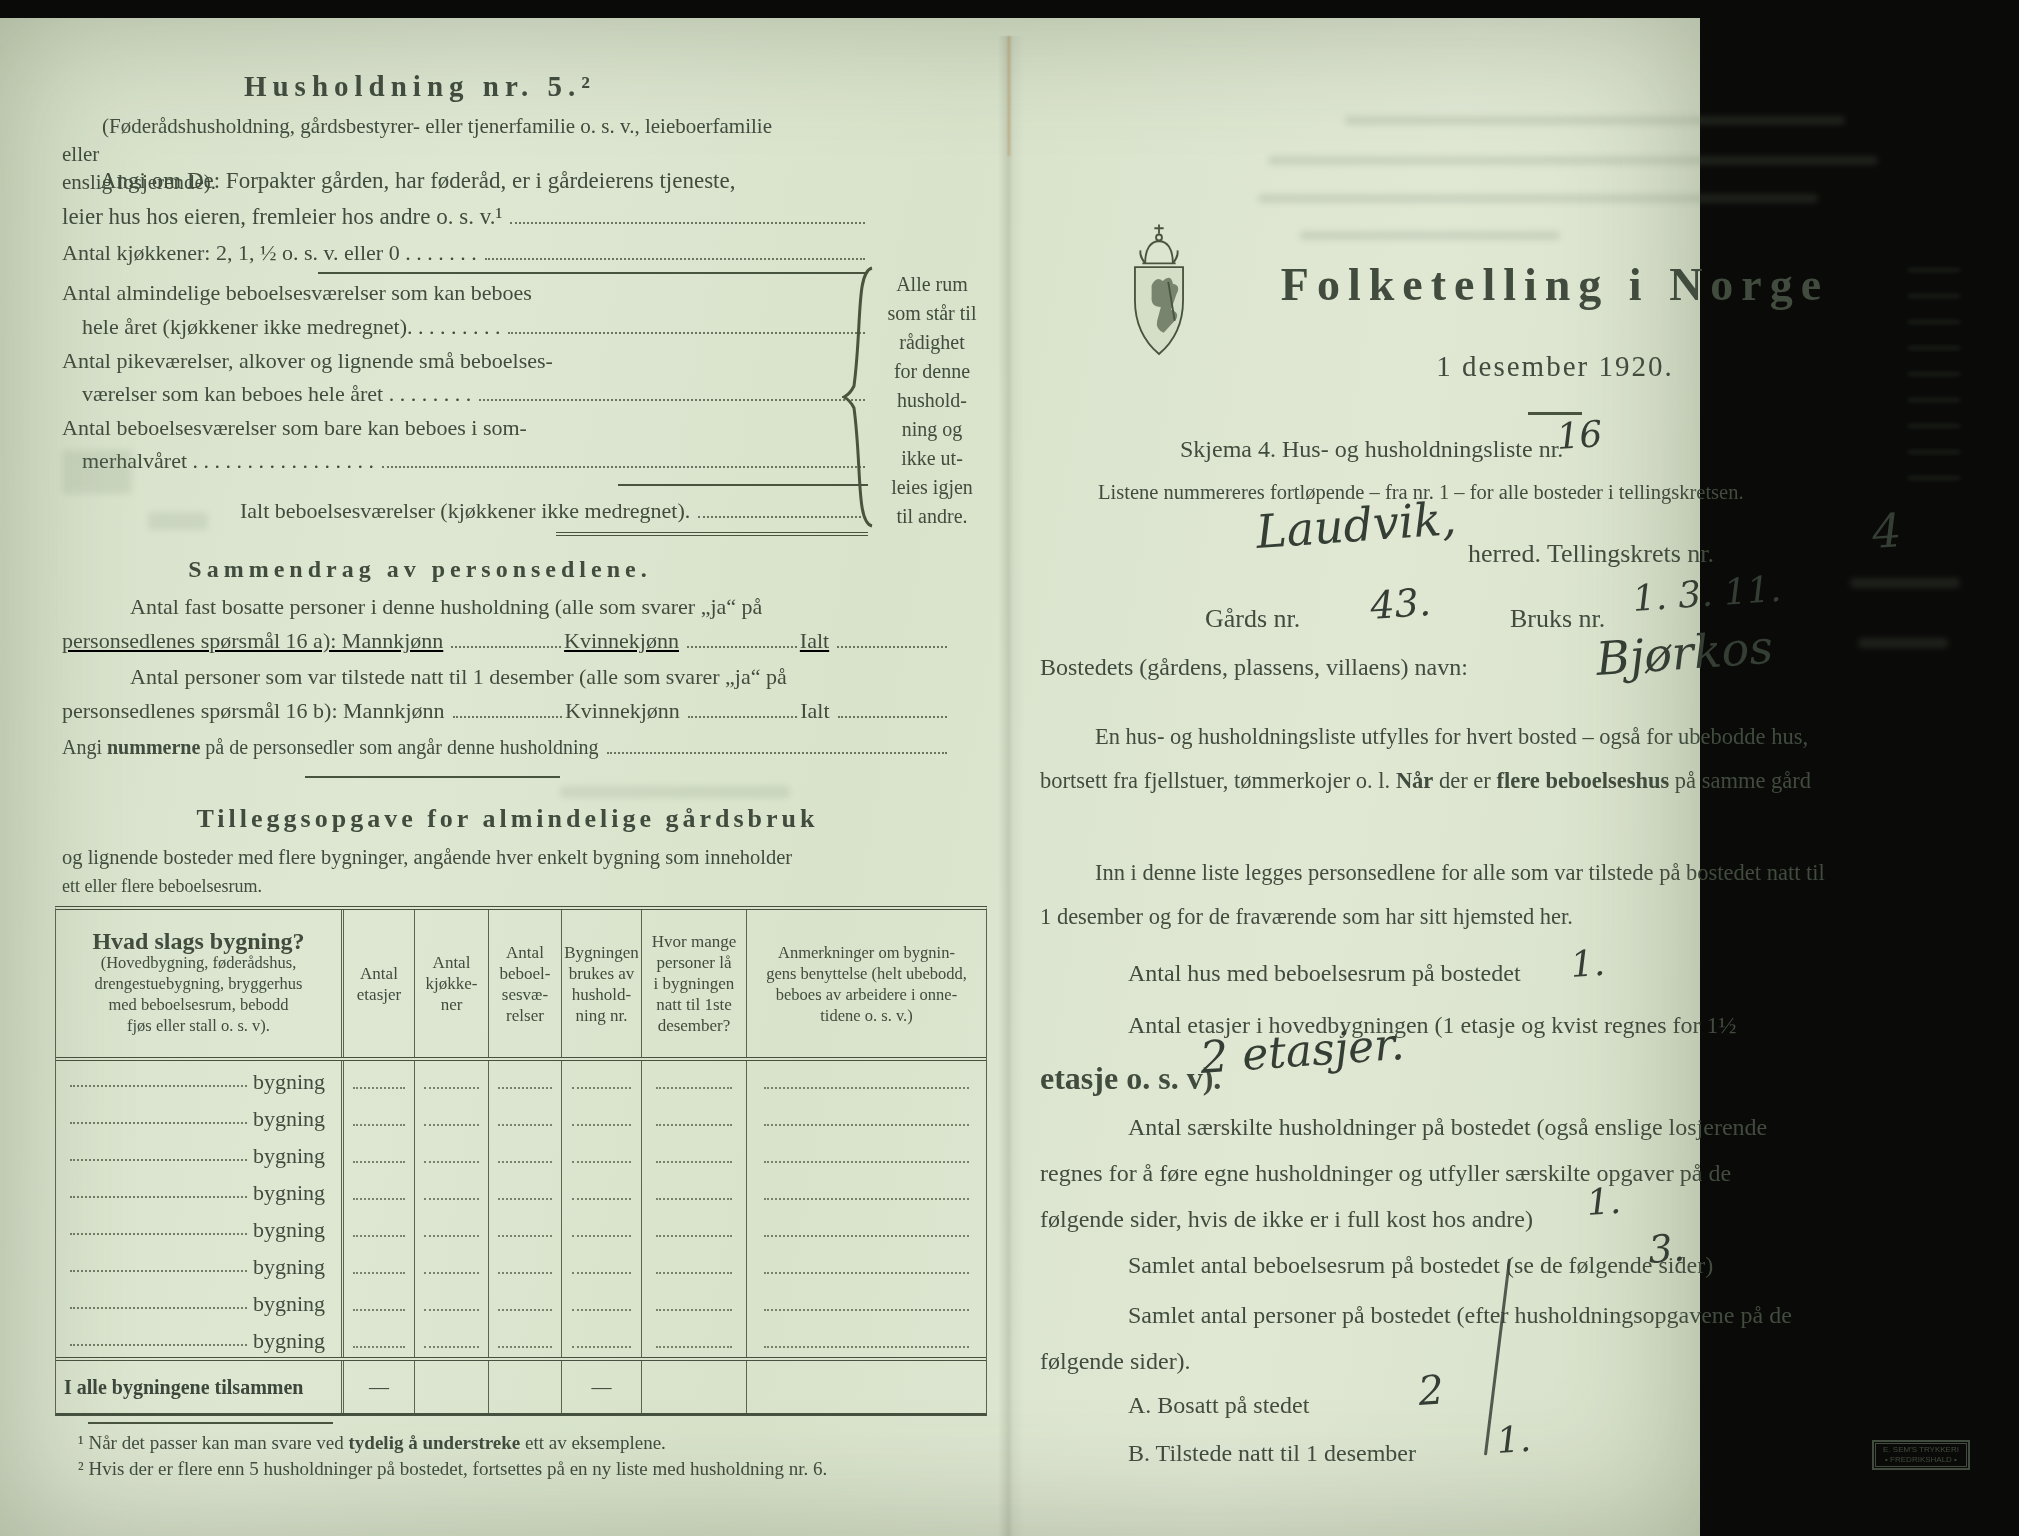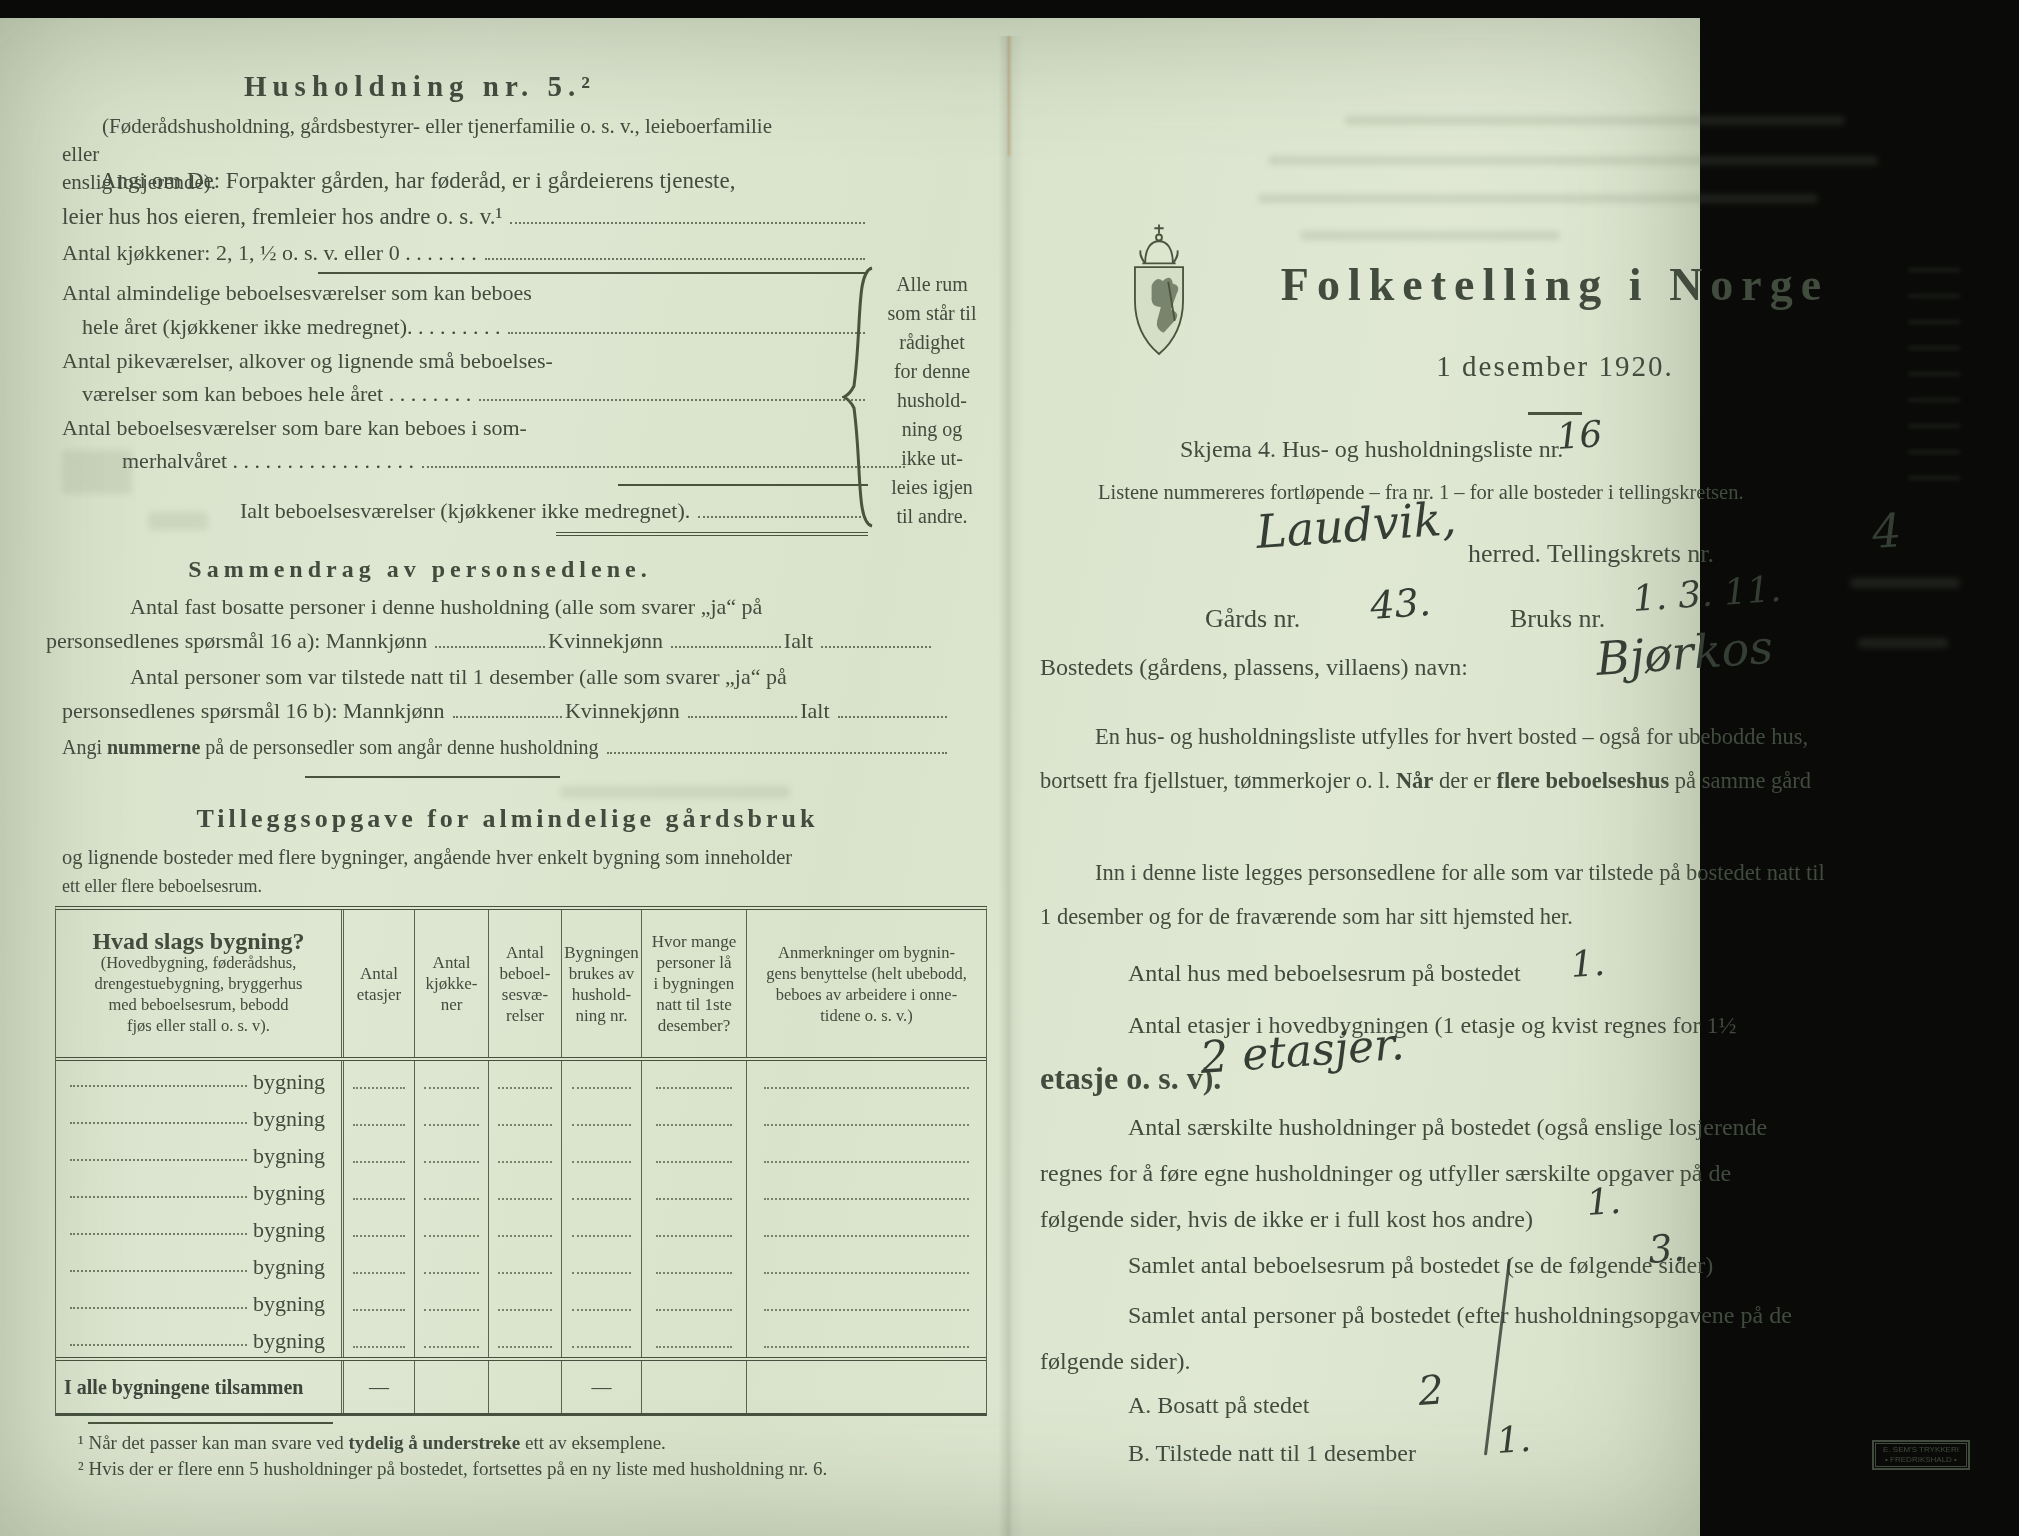--- a/index.html
+++ b/index.html
@@ -84,21 +84,21 @@
     <span class="fill"></span>
   </div>
 
   <div class="abs print nowrap" style="left:62px;top:330px;font-size:22px;">Antal pikeværelser, alkover og lignende små beboelses-</div>
   <div class="abs flex" style="left:82px;top:363px;width:786px;">
     <span class="print nowrap" style="font-size:22px;">værelser som kan beboes hele året . . . . . . . .</span>
     <span class="fill"></span>
   </div>
 
   <div class="abs print nowrap" style="left:62px;top:397px;font-size:22px;">Antal beboelsesværelser som bare kan beboes i som-</div>
-  <div class="abs flex" style="left:82px;top:430px;width:786px;margin-left:40px;">
+  <div class="abs flex" style="left:82px;top:430px;width:786px;">
     <span class="print nowrap" style="font-size:22px;">merhalvåret . . . . . . . . . . . . . . . . .</span>
     <span class="fill"></span>
   </div>
   <div class="abs rule" style="left:618px;top:466px;width:250px;"></div>
 
   <div class="abs flex" style="left:240px;top:480px;width:628px;">
     <span class="print nowrap" style="font-size:22px;">Ialt beboelsesværelser (kjøkkener ikke medregnet).</span>
     <span class="fill"></span>
   </div>
   <div class="abs druler" style="left:556px;top:514px;width:312px;"></div>
@@ -112,21 +112,21 @@
 for denne
 hushold-
 ning og
 ikke ut-
 leies igjen
 til andre.</div>
 
   <div class="abs print b c nowrap" style="left:95px;top:538px;width:650px;font-size:24px;letter-spacing:5px;">Sammendrag av personsedlene.</div>
 
   <div class="abs print nowrap" style="left:130px;top:576px;font-size:22px;">Antal fast bosatte personer i denne husholdning (alle som svarer „ja“ på</div>
-  <div class="abs flex" style="left:46px;top:610px;width:888px;">
+  <div class="abs flex" style="left:62px;top:610px;width:888px;text-decoration:underline;">
     <span class="print nowrap" style="font-size:22px;">personsedlenes spørsmål 16 a): Mannkjønn</span>
     <span class="fill"></span>
     <span class="print nowrap" style="font-size:22px;">Kvinnekjønn</span>
     <span class="fill"></span>
     <span class="print nowrap" style="font-size:22px;">Ialt</span>
     <span class="fill"></span>
   </div>
 
   <div class="abs print nowrap" style="left:130px;top:646px;font-size:22px;">Antal personer som var tilstede natt til 1 desember (alle som svarer „ja“ på</div>
   <div class="abs flex" style="left:62px;top:680px;width:888px;">

